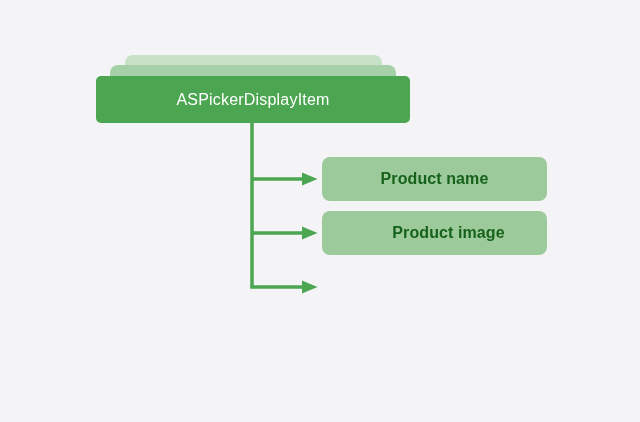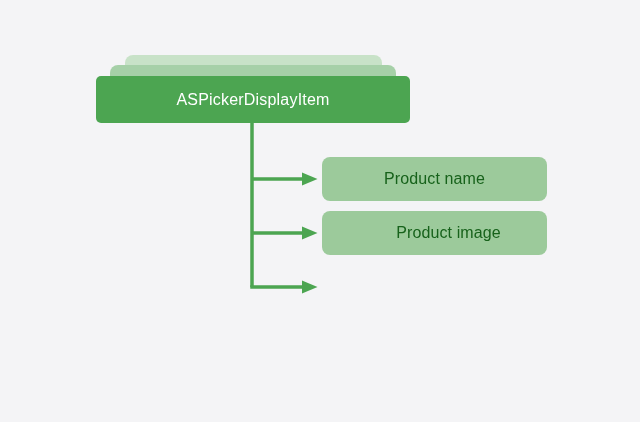--- a/index.html
+++ b/index.html
@@ -80,20 +80,21 @@
     border-radius: 8px;
     display: flex;
     align-items: center;
     justify-content: center;
     z-index: 3;
   }
   .child-card span {
     color: var(--child-text);
     font-size: 16px;
     letter-spacing: 0.1px;
+    font-weight: bold;
   }
   .child-1 { top: 157px; }
   .child-2 { top: 211px; padding-left: 28px; }
   .child-3 { top: 265px; }
 </style>
 </head>
 <body>
 
 <div class="stage">
 

